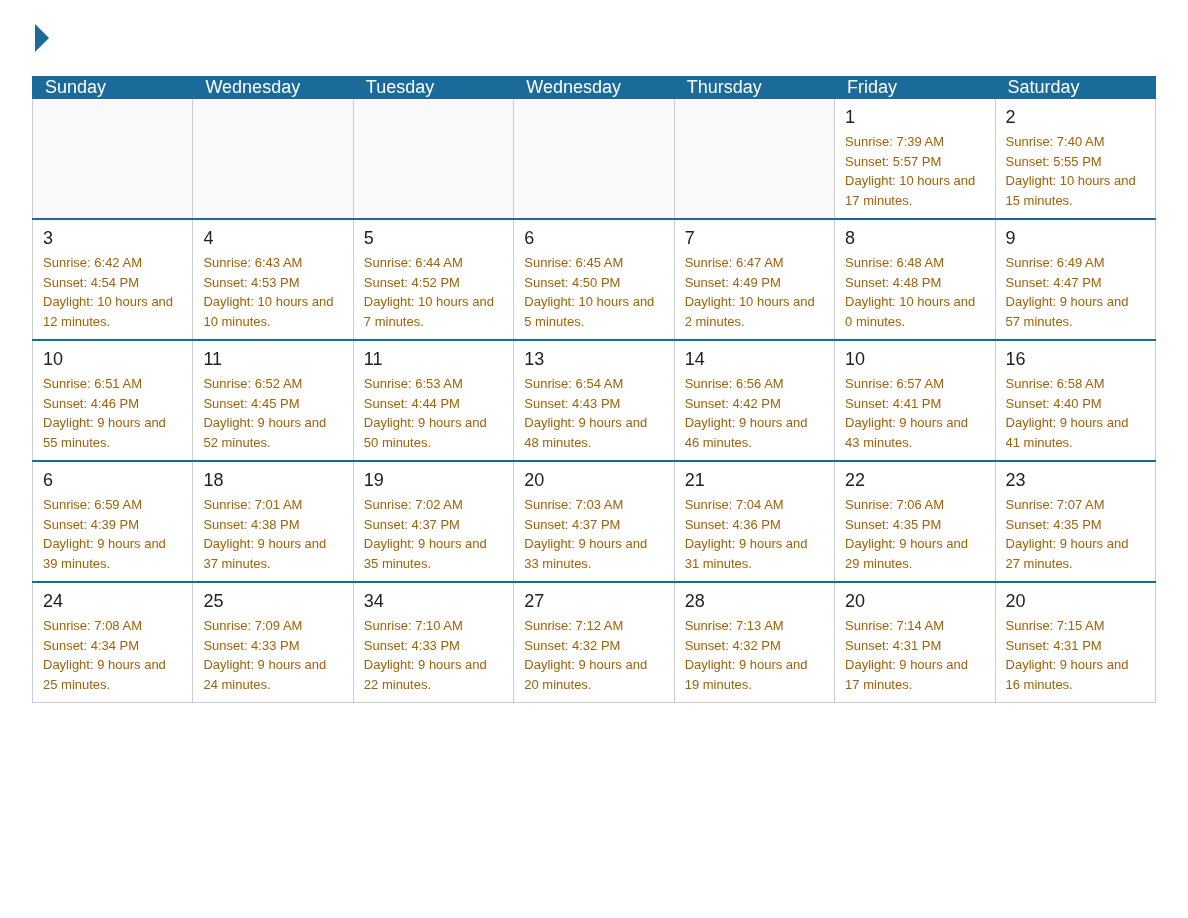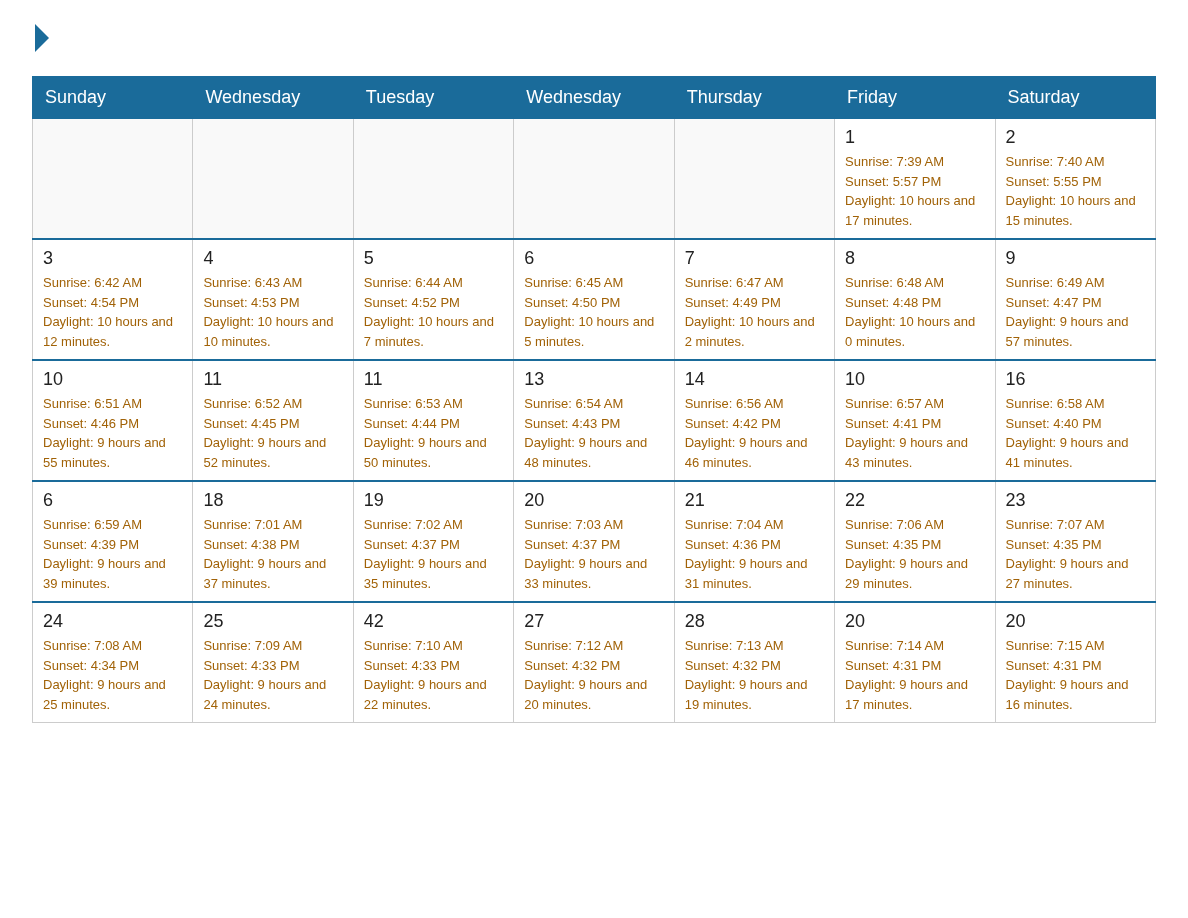--- a/index.html
+++ b/index.html
@@ -64,21 +64,21 @@
     .calendar {
       width: 100%;
       border-collapse: collapse;
       border: 1px solid #aaa;
     }
     .calendar th {
       background-color: #1a6b9a;
       color: #fff;
       font-size: 18px;
       font-weight: 500;
-      padding: 10px 12px;
+      padding: 0 12px;
       text-align: left;
       border: 1px solid #1a6b9a;
     }
     .calendar td {
       vertical-align: top;
       padding: 8px 10px;
       border: 1px solid #ccc;
       width: 14.28%;
       min-height: 110px;
       font-size: 13px;
@@ -241,21 +241,21 @@
       <tr class="row-separator">
         <td>
           <span class="day-num">24</span>
           <div class="day-info">Sunrise: 7:08 AM<br>Sunset: 4:34 PM<br>Daylight: 9 hours and 25 minutes.</div>
         </td>
         <td>
           <span class="day-num">25</span>
           <div class="day-info">Sunrise: 7:09 AM<br>Sunset: 4:33 PM<br>Daylight: 9 hours and 24 minutes.</div>
         </td>
         <td>
-          <span class="day-num">42</span>
+          <span class="day-num">34</span>
           <div class="day-info">Sunrise: 7:10 AM<br>Sunset: 4:33 PM<br>Daylight: 9 hours and 22 minutes.</div>
         </td>
         <td>
           <span class="day-num">27</span>
           <div class="day-info">Sunrise: 7:12 AM<br>Sunset: 4:32 PM<br>Daylight: 9 hours and 20 minutes.</div>
         </td>
         <td>
           <span class="day-num">28</span>
           <div class="day-info">Sunrise: 7:13 AM<br>Sunset: 4:32 PM<br>Daylight: 9 hours and 19 minutes.</div>
         </td>

